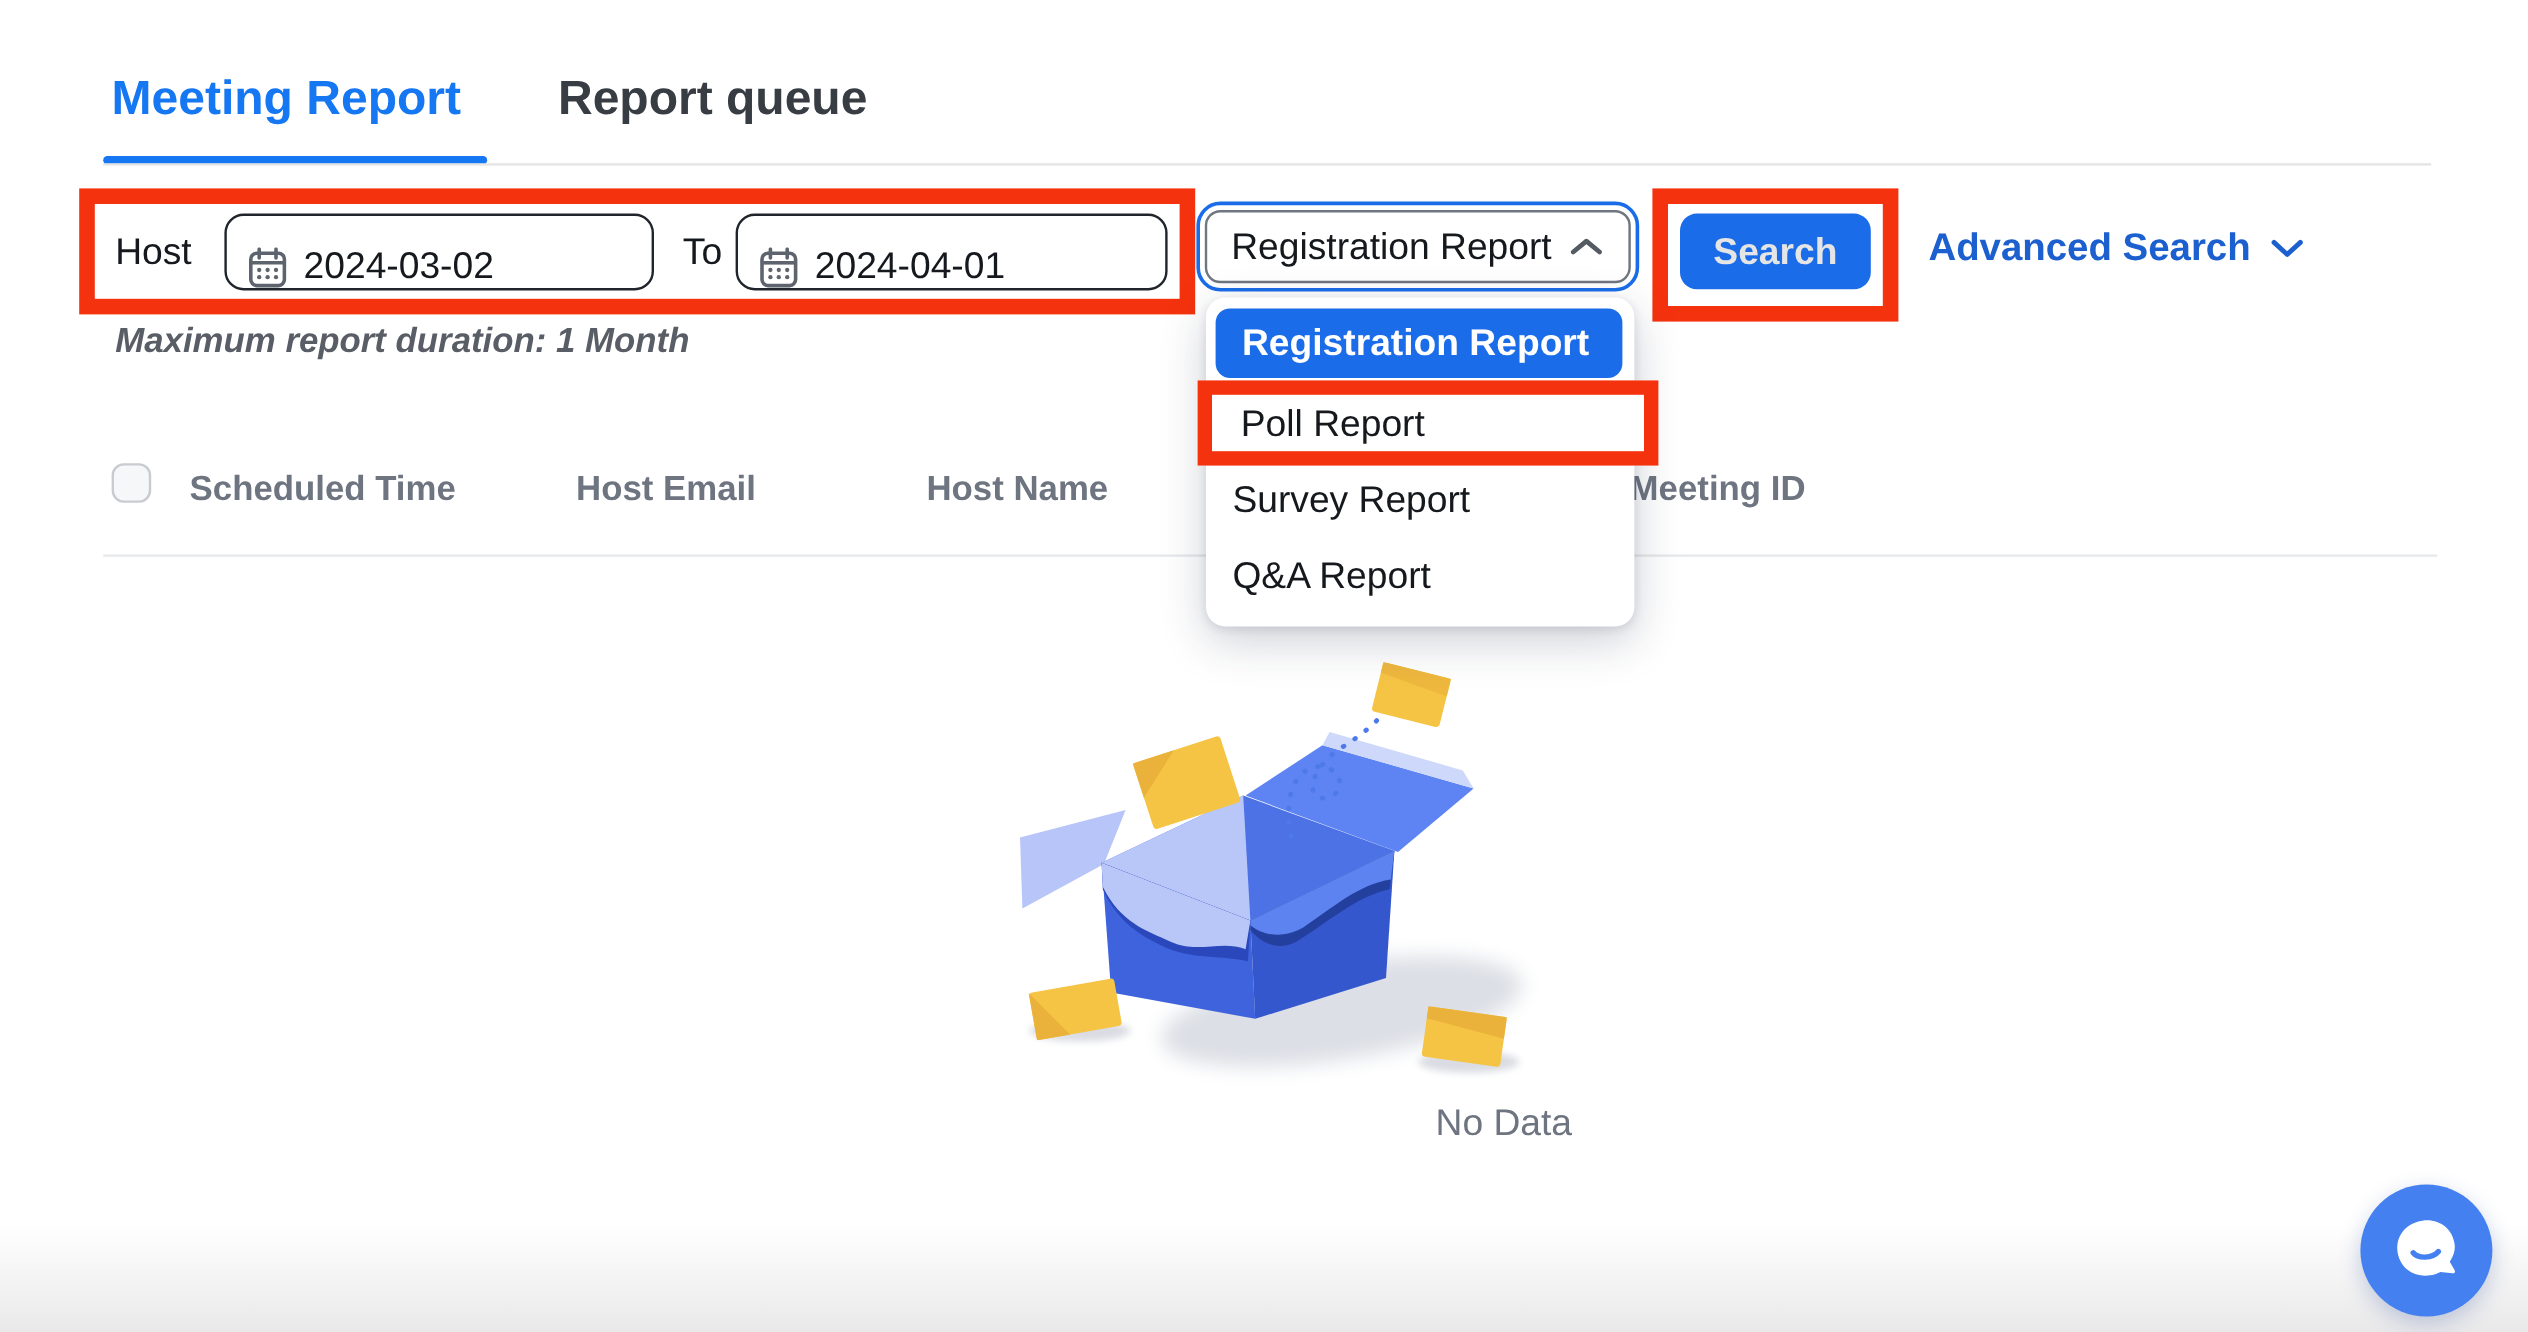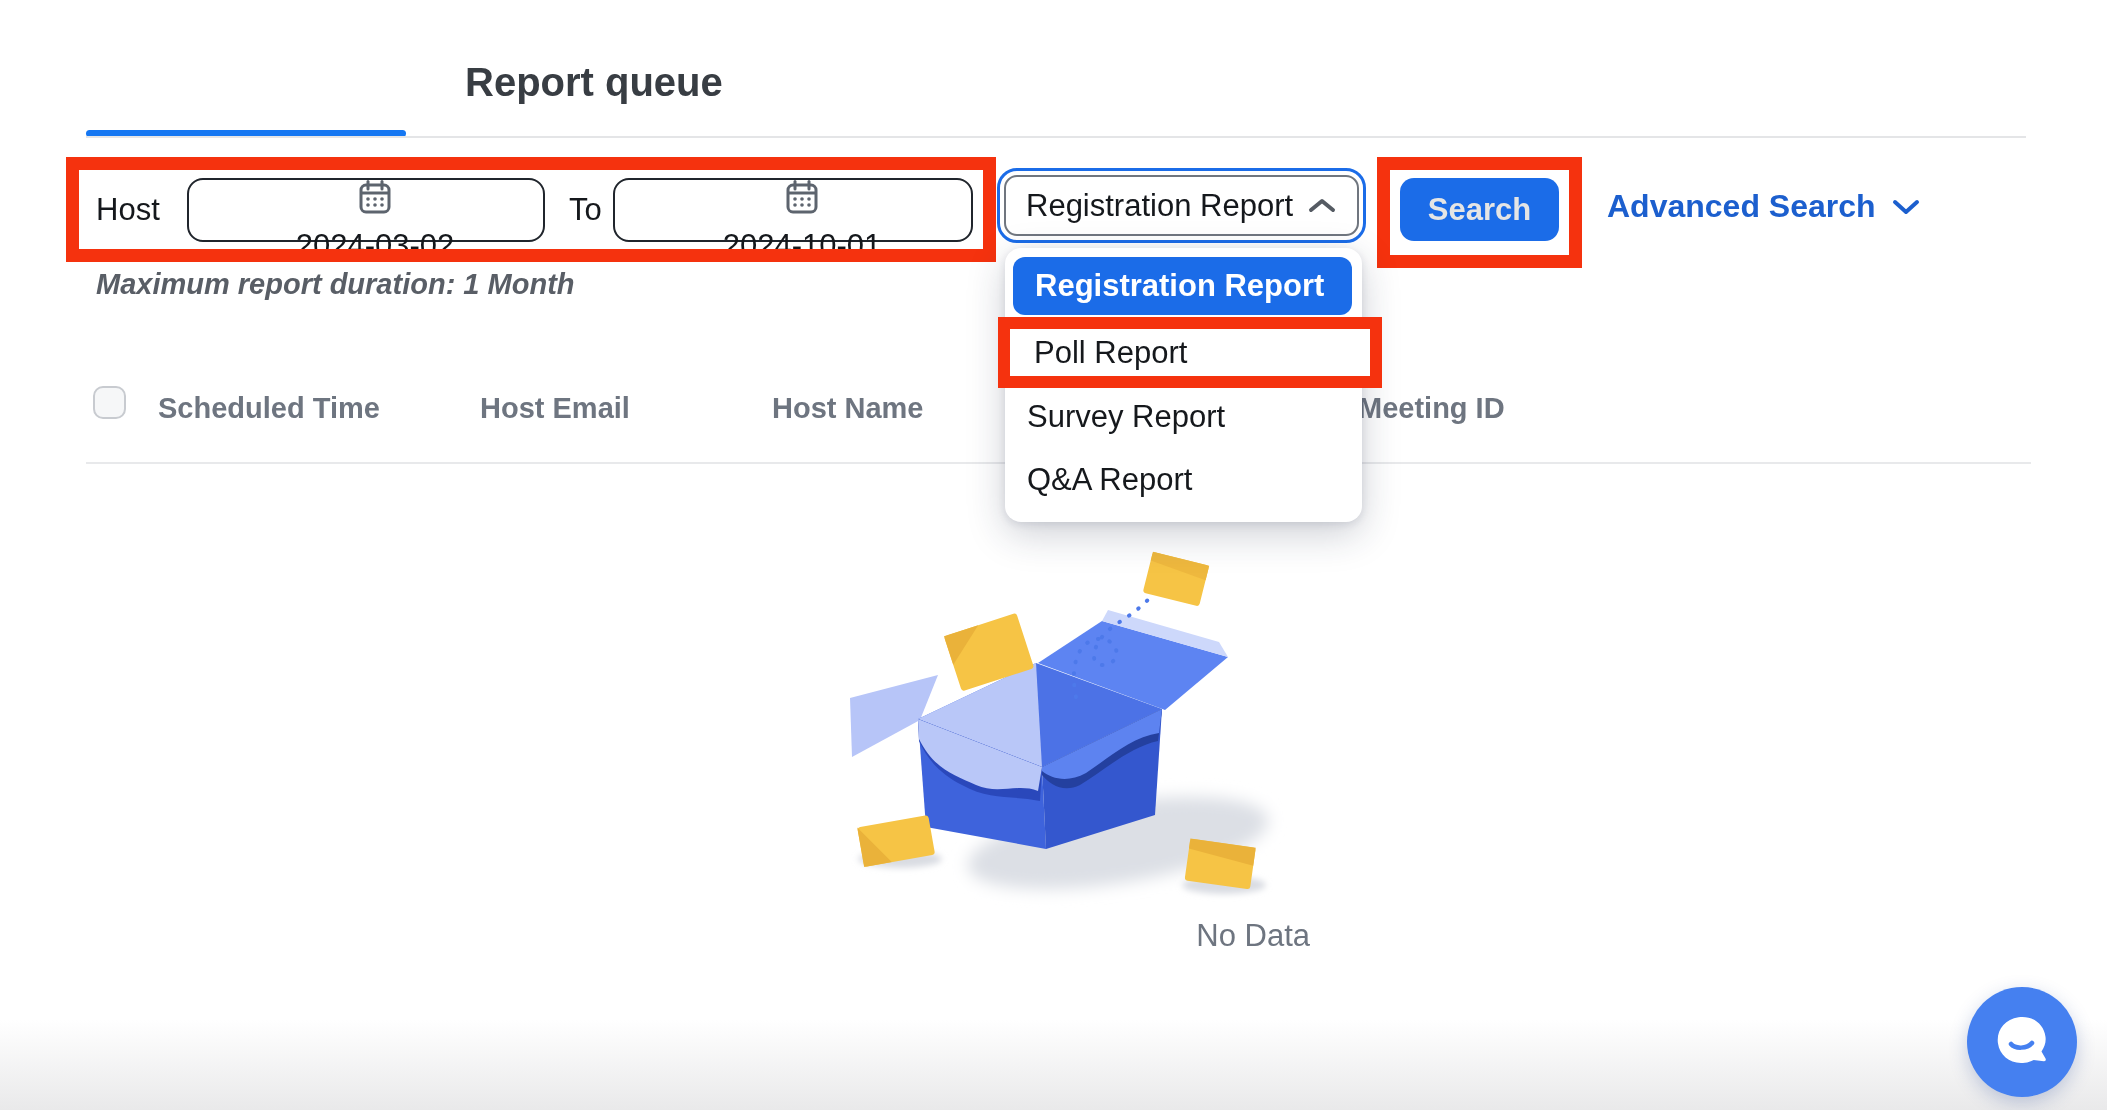--- a/index.html
+++ b/index.html
@@ -29,21 +29,21 @@
   
   .hl{position:absolute;border:13px solid var(--highlight-red);pointer-events:none;}
   .hl-daterange{left:66px;top:157px;width:930px;height:105px;z-index:4;}
   .hl-search{left:1377px;top:157px;width:205px;height:111px;z-index:4;}
 
   
   .filter-label{position:absolute;top:192px;font-size:31px;font-weight:500;color:var(--text-dark);}
   .lbl-from{left:96px;}
   .lbl-to{left:569px;}
   .date-field{position:absolute;top:178px;height:64px;border:2px solid #20252C;border-radius:16px;
-    background:#fff;display:flex;align-items:center;padding-left:18px;gap:14px;cursor:pointer;flex-direction:column;}
+    background:#fff;display:flex;align-items:flex-end;padding-left:18px;gap:14px;cursor:pointer;}
   .date-from{left:187px;width:358px;}
   .date-to{left:613px;width:360px;}
   .date-value{font-size:31px;font-weight:500;color:var(--text-dark);}
   .cal-icon{width:32px;height:34px;flex:0 0 auto;}
   .hint{position:absolute;left:96px;top:268px;font-size:29px;font-style:italic;font-weight:700;color:var(--hint-gray);}
 
   
   .select{position:absolute;left:997px;top:168px;width:369px;height:75px;border:3px solid var(--accent-blue);
     border-radius:20px;background:#fff;padding:4px;cursor:pointer;z-index:6;}
   .select-inner{width:100%;height:100%;border:2px solid var(--border-gray);border-radius:13px;
@@ -88,20 +88,21 @@
   
   .chat{position:absolute;left:1967px;top:987px;width:110px;height:110px;border-radius:50%;
     background:var(--chat-blue);z-index:12;cursor:pointer;display:flex;align-items:center;justify-content:center;
     box-shadow:0 6px 18px rgba(40,70,150,.25);}
 </style>
 </head>
 <body>
 
 <div class="page">
 
+  <div class="tab active">Meeting Report</div>
   <div class="tab inactive">Report queue</div>
   <div class="tab-underline"></div>
   <div class="tab-baseline"></div>
 
   <div class="filter-label lbl-from">Host</div>
   <div class="date-field date-from">
     <svg class="cal-icon" viewBox="0 0 32 34">
       <rect x="2" y="5" width="28" height="27" rx="5" fill="none" stroke="#5D646E" stroke-width="3"></rect>
       <line x1="9" y1="1.5" x2="9" y2="9" stroke="#5D646E" stroke-width="3" stroke-linecap="round"></line>
       <line x1="23" y1="1.5" x2="23" y2="9" stroke="#5D646E" stroke-width="3" stroke-linecap="round"></line>
@@ -126,21 +127,21 @@
       <line x1="3" y1="13" x2="29" y2="13" stroke="#5D646E" stroke-width="3"></line>
       <g fill="#5D646E">
         <circle cx="9" cy="19" r="1.8"></circle>
           <circle cx="16" cy="19" r="1.8"></circle>
           <circle cx="23" cy="19" r="1.8"></circle>
         <circle cx="9" cy="25" r="1.8"></circle>
           <circle cx="16" cy="25" r="1.8"></circle>
           <circle cx="23" cy="25" r="1.8"></circle>
       </g>
     </svg>
-    <span class="date-value">2024-10-01</span>
+    <span class="date-value">2024-04-01</span>
   </div>
   <div class="hint">Maximum report duration: 1 Month</div>
 
   <div class="select">
     <div class="select-inner">
       <span class="select-value">Registration Report</span>
       <svg class="caret" width="30" height="18" viewBox="0 0 30 18">
         <polyline points="4,13 15,4 26,13" fill="none" stroke="#555B63" stroke-width="4" stroke-linecap="round" stroke-linejoin="round"></polyline>
       </svg>
     </div>

